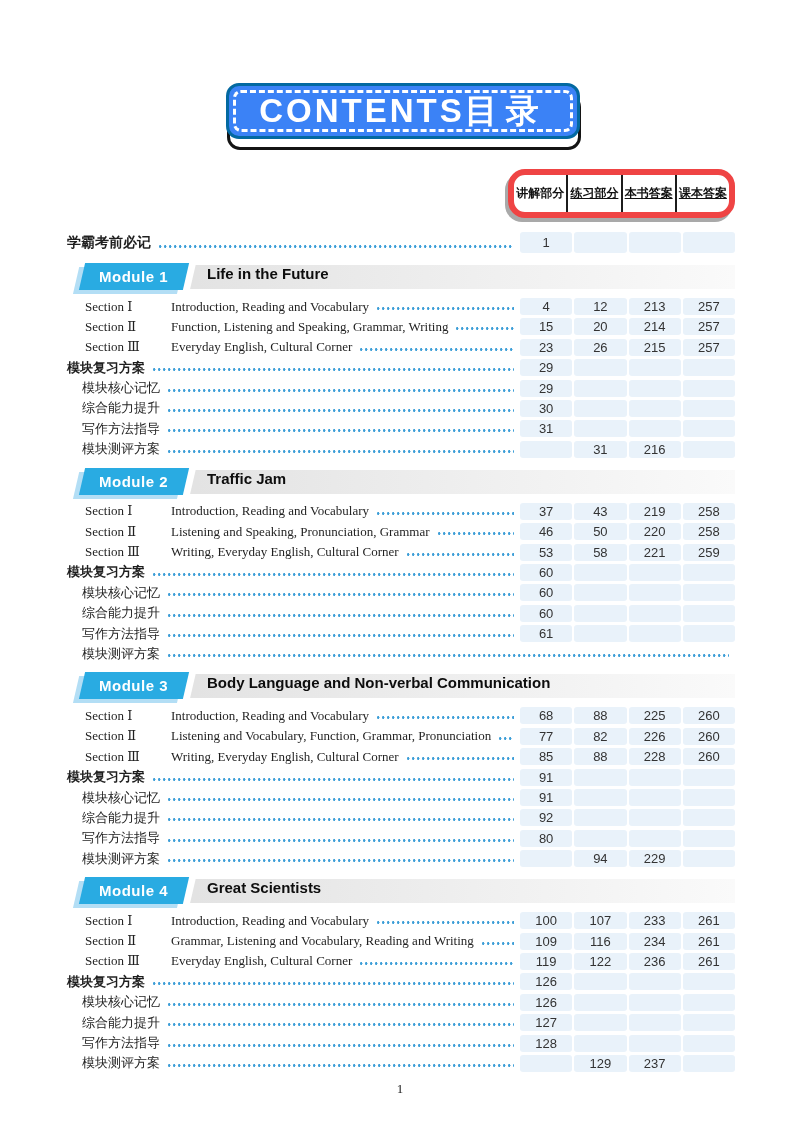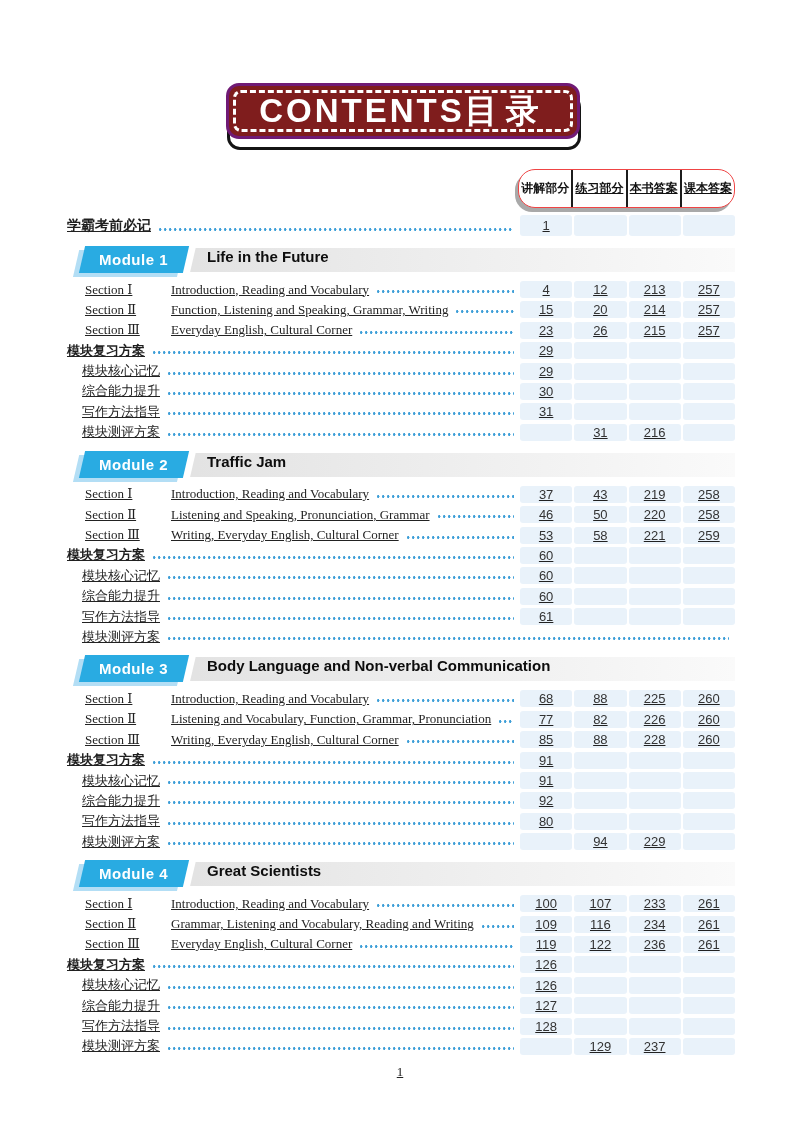--- a/index.html
+++ b/index.html
@@ -15,48 +15,48 @@
   .banner-wrap{
     position:absolute;top:83px;left:50%;transform:translateX(-50%);
     width:348px;height:50px;
   }
   .banner-base{
     position:absolute;left:1px;top:11px;width:100%;height:100%;
     background:#fff;border:3px solid #141414;border-radius:13px;
   }
   .banner{
     position:absolute;left:0;top:0;width:100%;height:100%;
-    background:#7f1d1d;border:3px solid #701a75;border-radius:13px;
+    background:#3b82f6;border:3px solid #0369a1;border-radius:13px;
     display:flex;align-items:center;justify-content:center;
   }
   .banner::before{
     content:"";position:absolute;inset:4px;
     border:3px dashed #ffffff;border-radius:8px;
   }
   .banner .t-en{
     color:#fff;font-weight:bold;font-size:33px;letter-spacing:3px;
   }
   .banner .t-zh{
     color:#fff;font-weight:bold;font-size:33px;letter-spacing:8px;margin-left:0;
   }
 
   
   .legend{
     position:absolute;top:169px;right:65px;width:215px;height:37px;
-    background:#fff;border:1px solid #ef4444;border-radius:17px;
+    background:#fff;border:6px solid #ef4444;border-radius:17px;
     display:flex;box-shadow:-3px 4px 0 #a9a9a9;
   }
   .legend-col{
     flex:1;display:flex;align-items:center;justify-content:center;
     font-size:12px;font-weight:bold;color:#111;white-space:nowrap;
   }
   .legend-col + .legend-col{border-left:2px solid #1c1c1c;text-decoration:underline;}
 
   
-  .content{position:absolute;top:215px;left:65px;width:670px;text-decoration:underline;}
+  .content{position:absolute;top:232px;left:65px;width:670px;}
 
   .row{display:flex;align-items:center;height:17px;margin-bottom:3.4px;}
   .row-label{white-space:nowrap;font-size:13px;color:#1f1f1f;}
   .row-title{white-space:nowrap;font-size:13px;color:#1f1f1f;}
   .leader{
     flex:1;height:3px;align-self:flex-end;margin:0 6px 5px 8px;min-width:12px;
     background-image:radial-gradient(circle at 1.2px 1.5px,#3f9fd8 1.1px,transparent 1.5px);
     background-size:5px 3px;background-repeat:repeat-x;
   }
   .cells{display:flex;flex-shrink:0;width:215px;gap:2px;}

